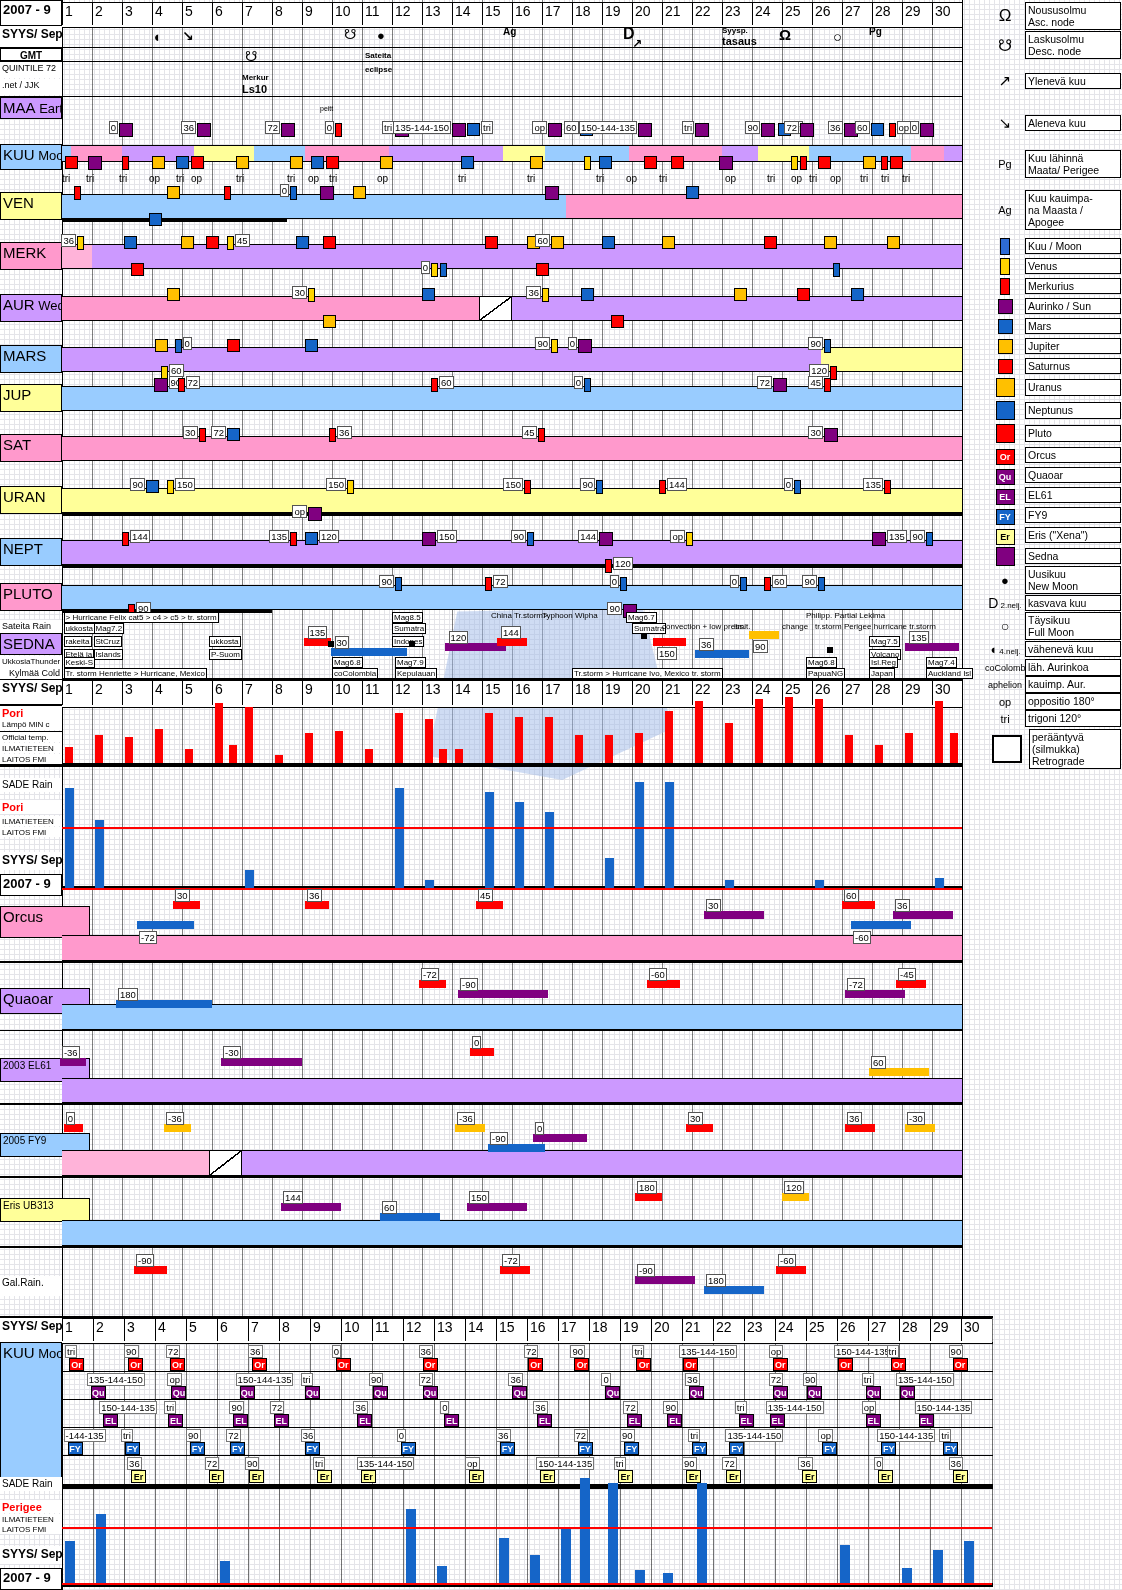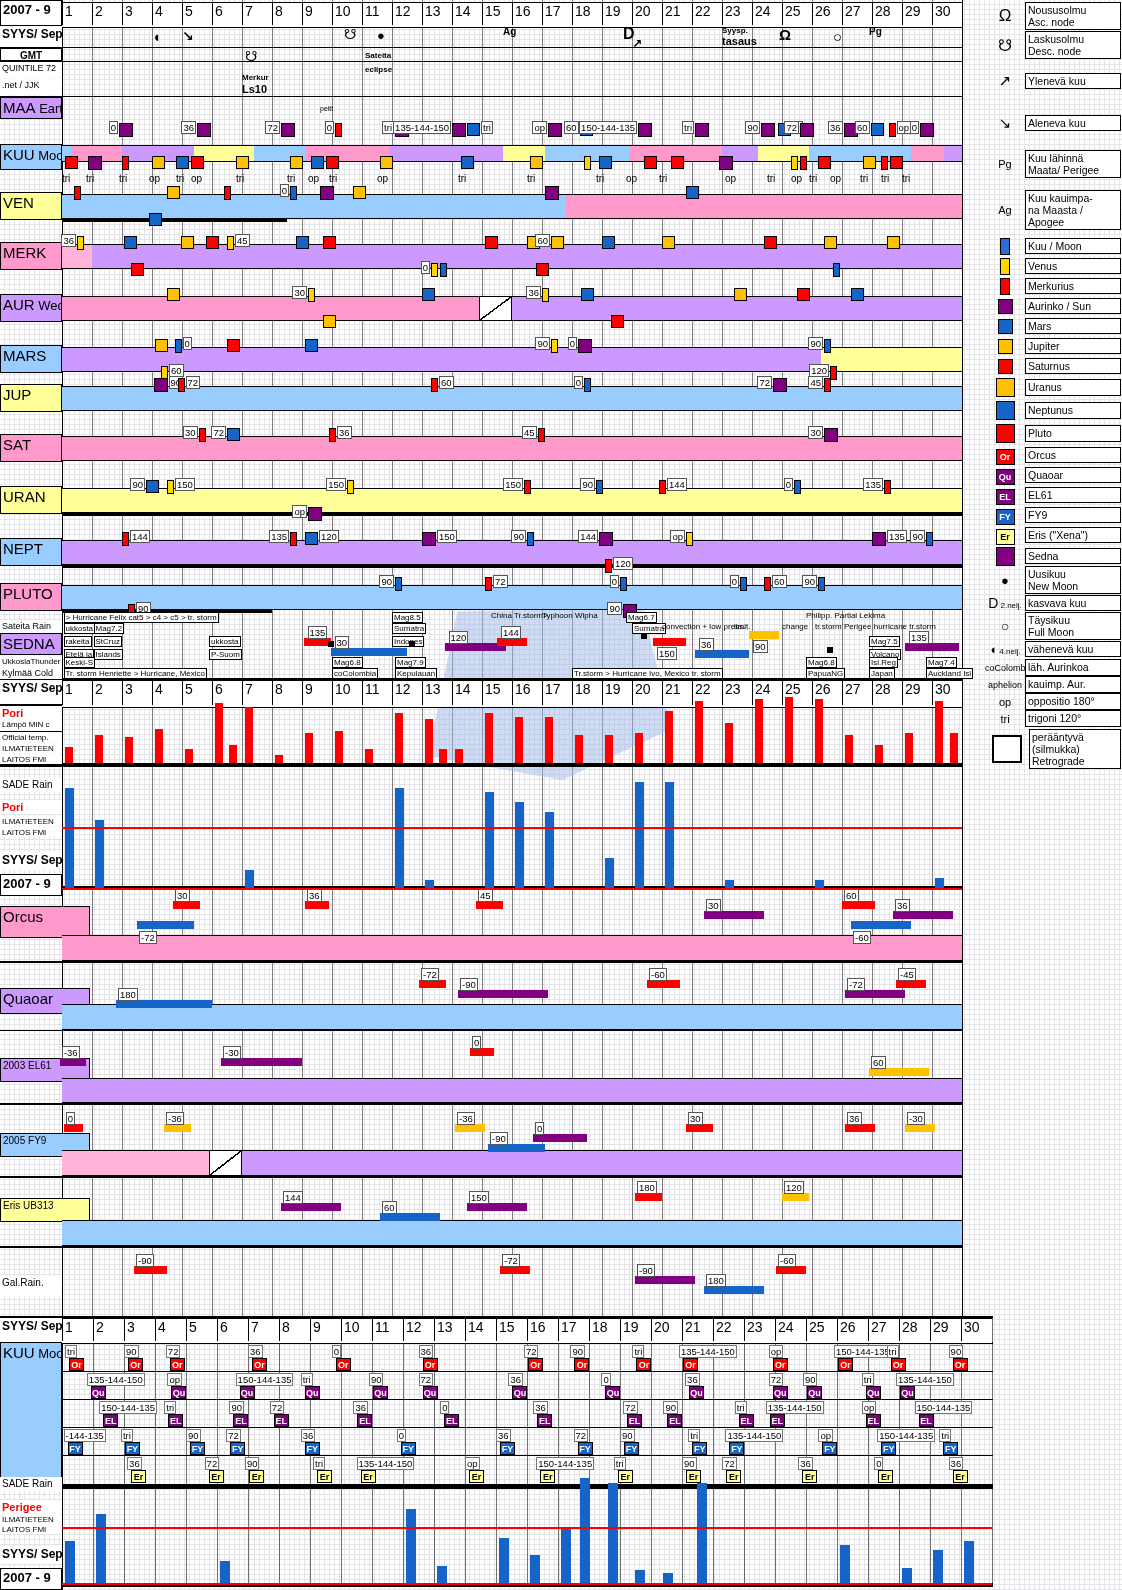--- a/index.html
+++ b/index.html
@@ -87,21 +87,21 @@
       <div class="abs lbl planet bgc" style="top: 294px; width: 62px; height: 28px; background: rgb(204, 153, 255);"><span>AUR</span><span class="sub"> Wed</span></div>
       <div class="abs lbl planet bgc" style="top: 345px; width: 62px; height: 28px; background: rgb(153, 204, 255);"><span>MARS</span></div>
       <div class="abs lbl planet bgc" style="top: 384px; width: 62px; height: 28px; background: rgb(255, 255, 153);"><span>JUP</span></div>
       <div class="abs lbl planet bgc" style="top: 434px; width: 62px; height: 28px; background: rgb(255, 153, 204);"><span>SAT</span></div>
       <div class="abs lbl planet bgc" style="top: 486px; width: 62px; height: 28px; background: rgb(255, 255, 153);"><span>URAN</span></div>
       <div class="abs lbl planet bgc" style="top: 538px; width: 62px; height: 28px; background: rgb(153, 204, 255);"><span>NEPT</span></div>
       <div class="abs lbl planet bgc" style="top: 583px; width: 62px; height: 28px; background: rgb(255, 153, 204);"><span>PLUTO</span></div>
       <div class="abs lbl t9" style="top: 620px; width: 62px; height: 13px;"><span>Sateita  Rain</span></div>
       <div class="abs lbl planet bgc" style="top: 633px; width: 62px; height: 22px; background: rgb(204, 153, 255);"><span>SEDNA</span></div>
       <div class="abs lbl t8" style="top: 656px; width: 62px; height: 11px;"><span>UkkosiaThunder</span></div>
-      <div class="abs lbl t9" style="top: 667px; width: 62px; height: 12px;"><span>Kylmää Cold</span></div>
+      <div class="abs lbl t9" style="top: 667px; width: 62px; height: 12px; text-align: right;"><span>Kylmää Cold</span></div>
       <div class="abs lbl hdr2" style="top: 680px; width: 62px; height: 24px;"><span>SYYS/ Sep</span></div>
       <div class="abs lbl redb" style="top: 706px; width: 62px; height: 13px;"><span>Pori</span></div>
       <div class="abs lbl t8" style="top: 719px; width: 62px; height: 11px;"><span>Lämpö MIN c</span></div>
       <div class="abs lbl t8b" style="top: 731px; width: 62px; height: 11px;"><span>Official temp.</span></div>
       <div class="abs lbl t8" style="top: 743px; width: 62px; height: 10px;"><span>ILMATIETEEN</span></div>
       <div class="abs lbl t8" style="top: 754px; width: 62px; height: 10px;"><span>LAITOS   FMI</span></div>
       <div class="abs lbl t10" style="top: 778px; width: 62px; height: 14px;"><span>SADE Rain</span></div>
       <div class="abs lbl redb" style="top: 800px; width: 62px; height: 14px;"><span>Pori</span></div>
       <div class="abs lbl t8" style="top: 816px; width: 62px; height: 10px;"><span>ILMATIETEEN</span></div>
       <div class="abs lbl t8" style="top: 827px; width: 62px; height: 10px;"><span>LAITOS  FMI</span></div>

